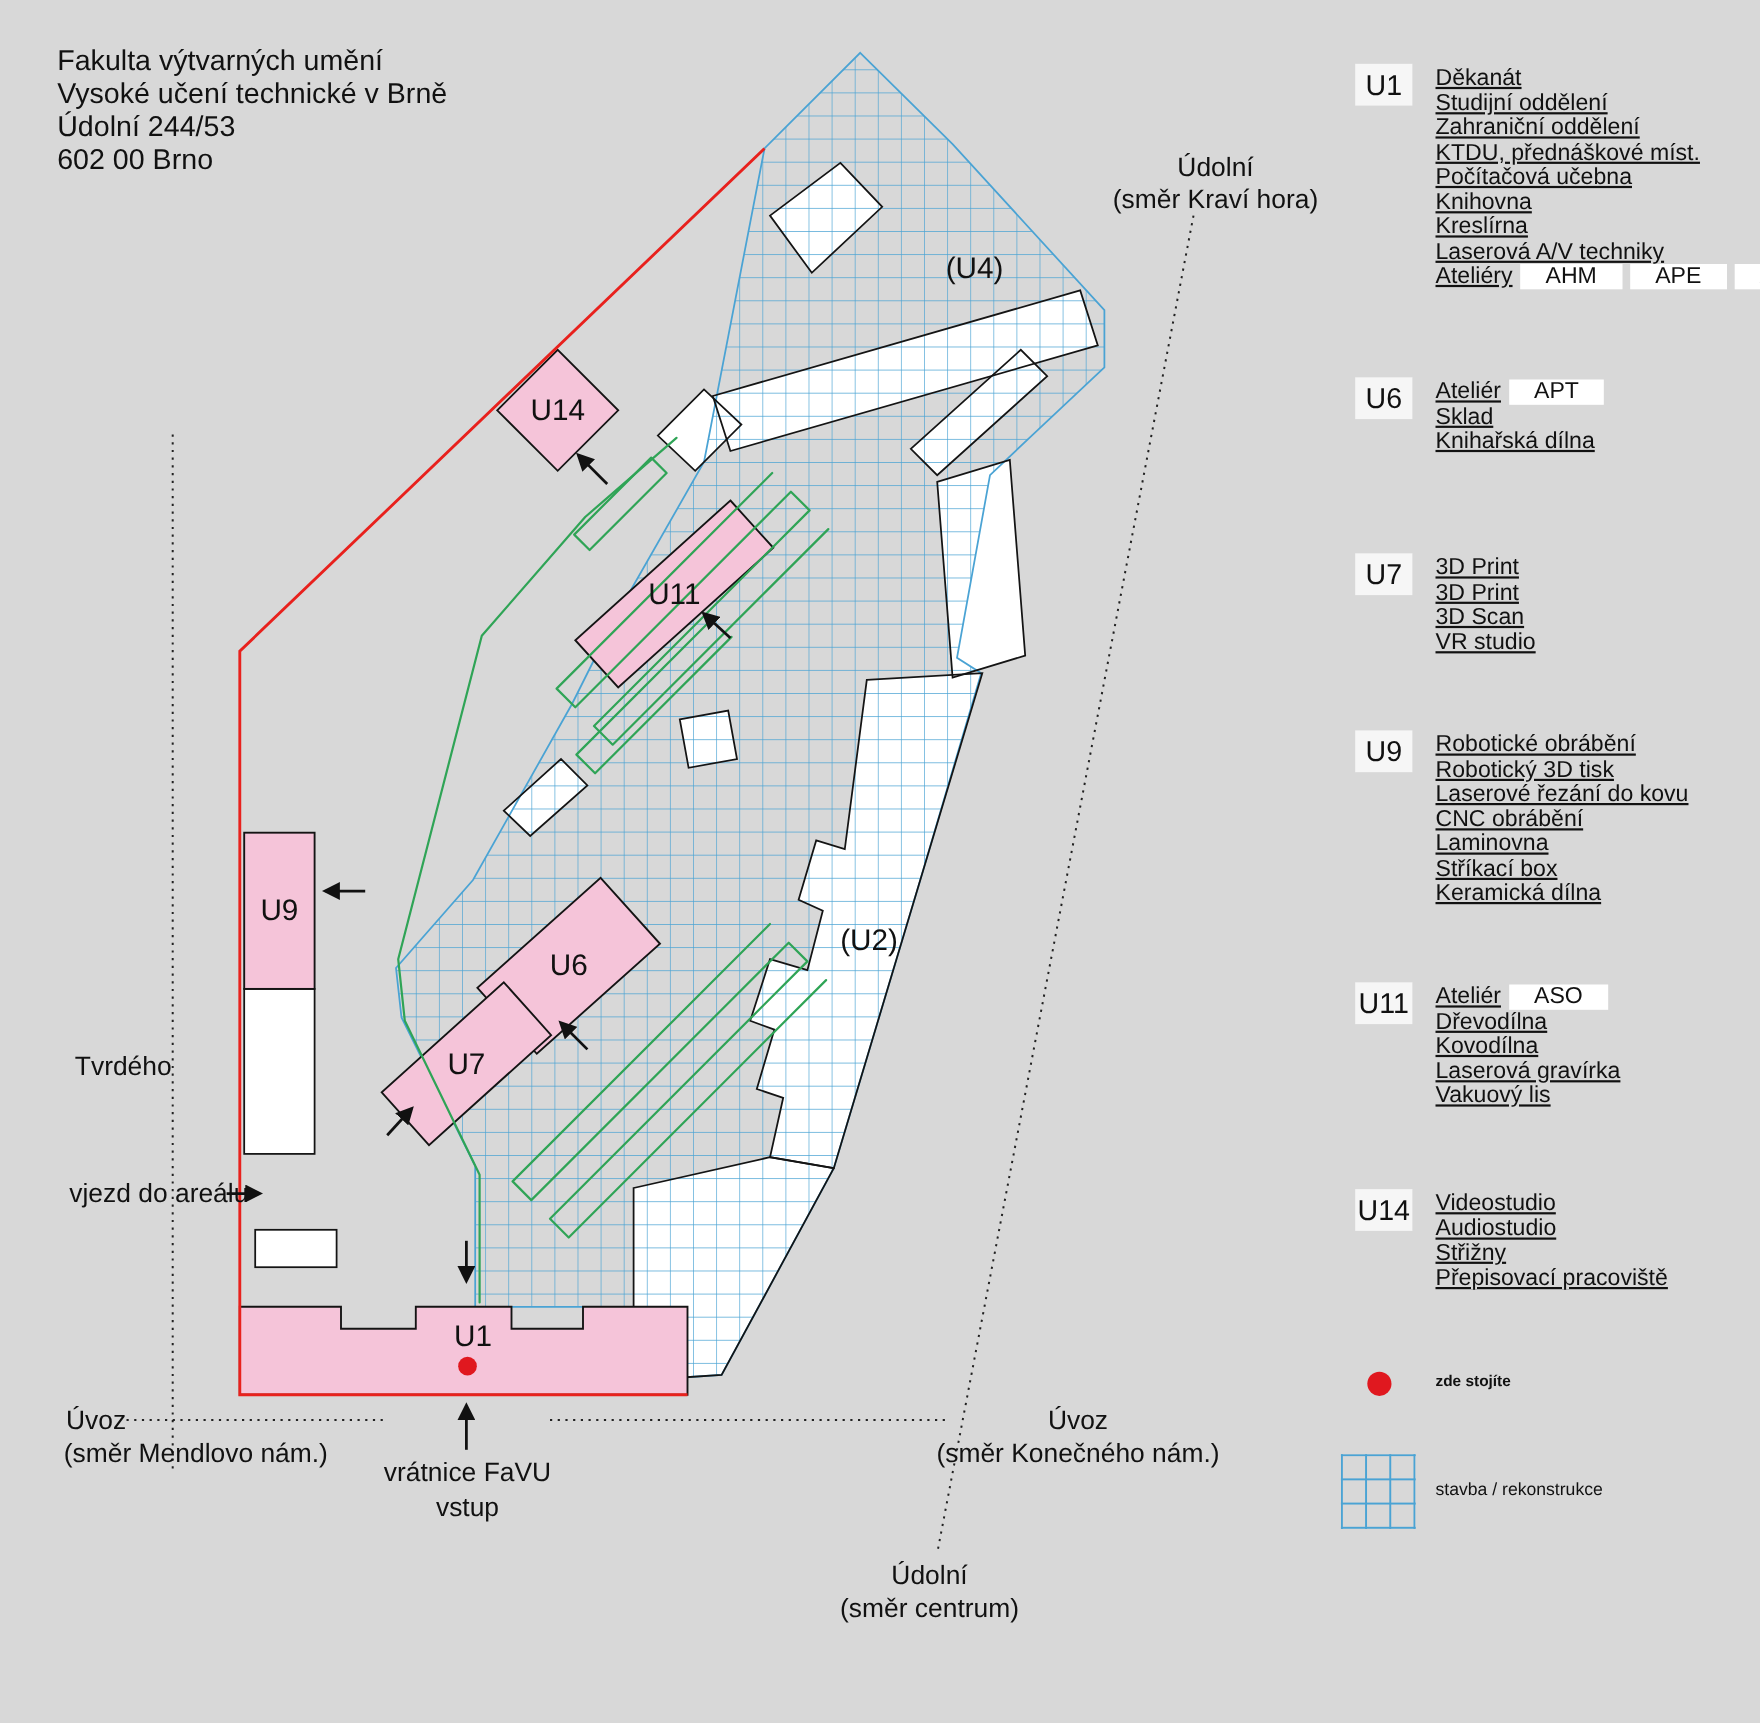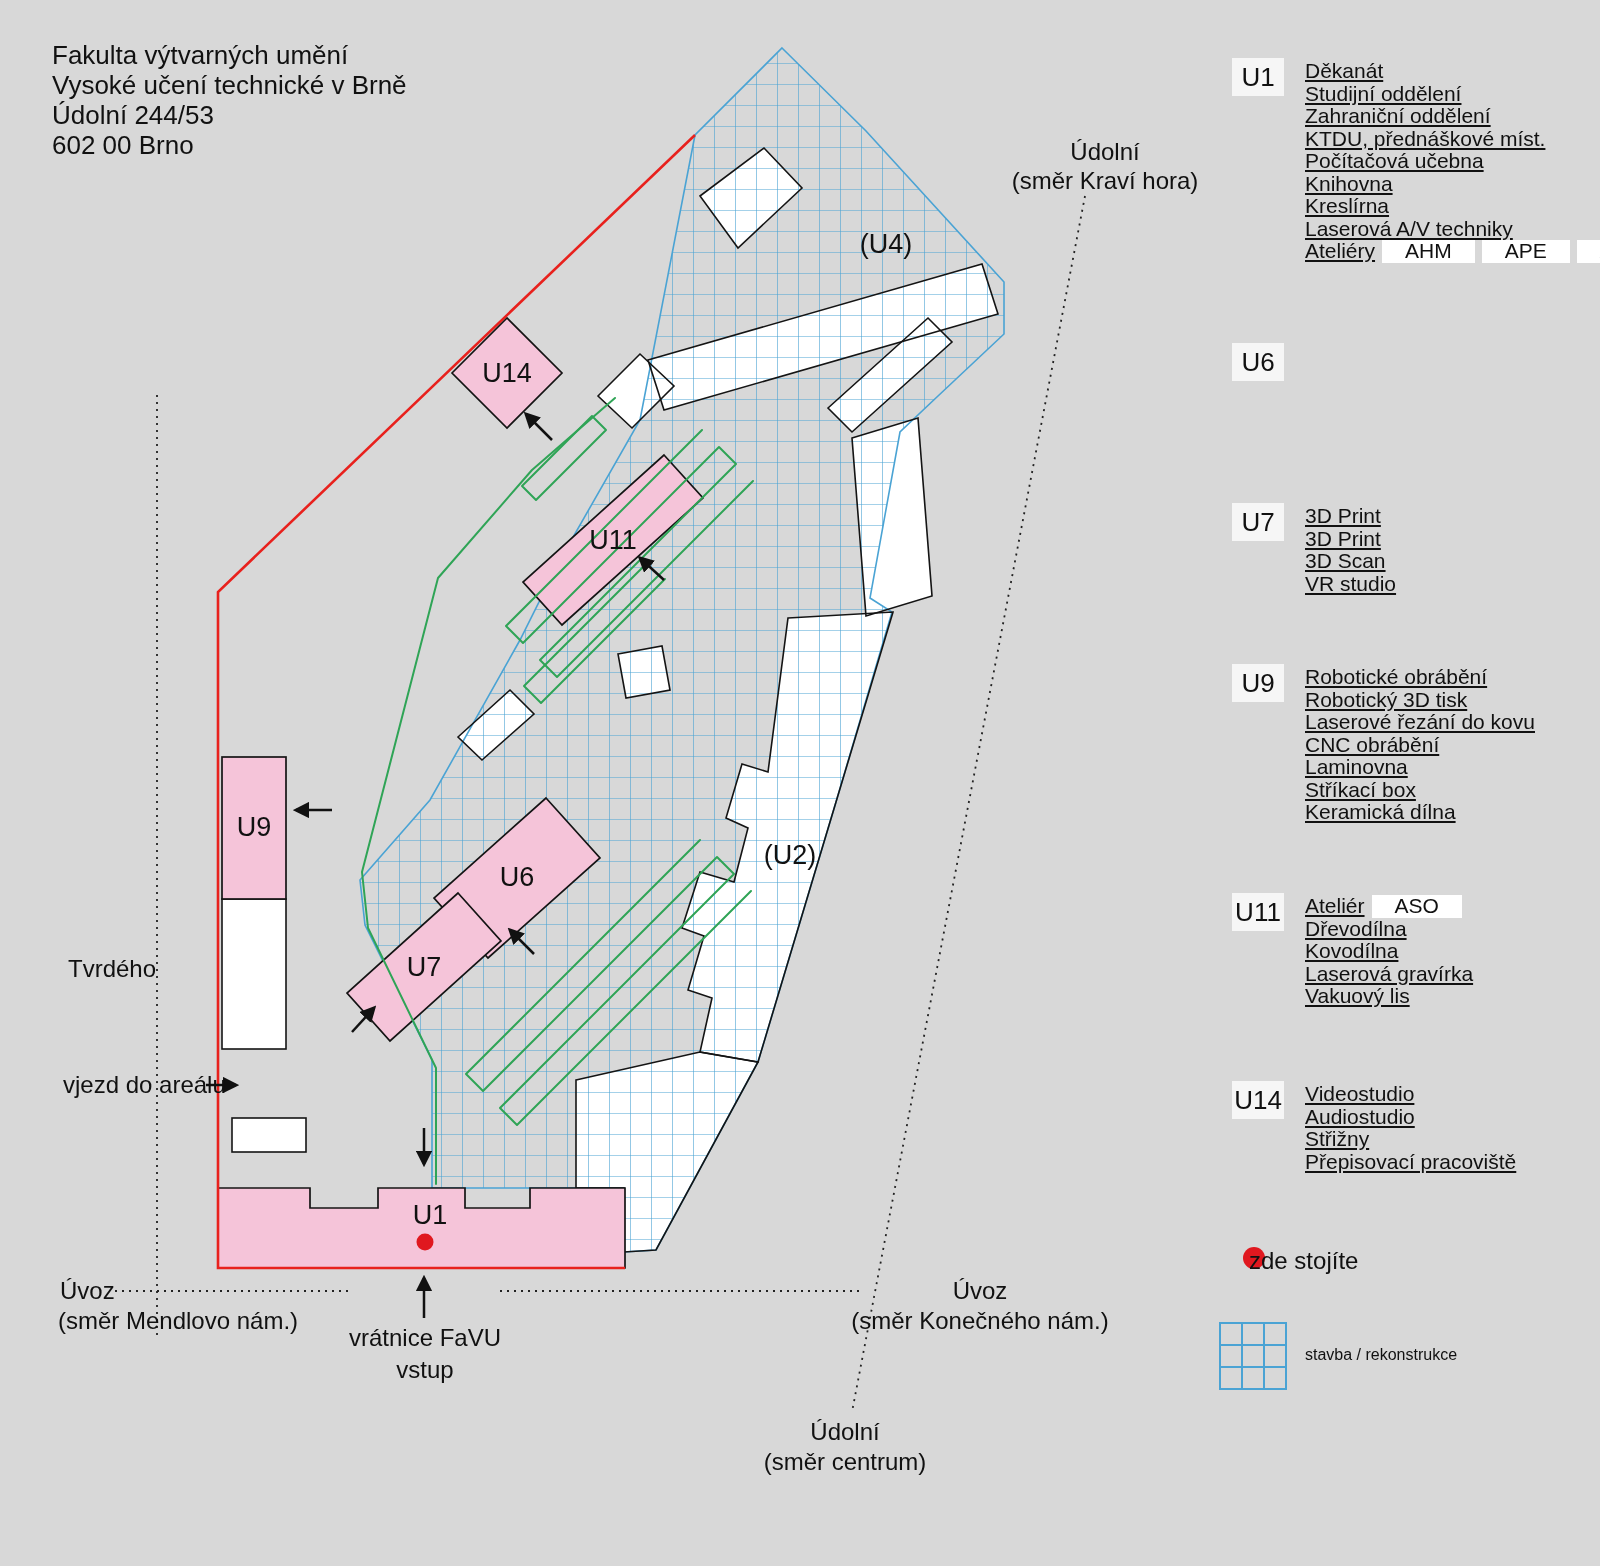--- a/index.html
+++ b/index.html
@@ -19,21 +19,21 @@
     position:absolute; left:0; top:-2px; width:52px; height:38px;
     background:#f6f6f6; display:flex; align-items:center; justify-content:center;
     font-size:26px;
   }
   .items { margin-left:73px; font-size:21px; line-height:22.5px;text-decoration:underline; }
   .li { white-space:nowrap; }
   .tag { background:#ffffff; padding:0 23px; margin-left:7px; display:inline-block; }
 
   .legend-dot { position:absolute; left:1243px; top:1247px; width:22px; height:22px;
     border-radius:50%; background:#e0181f; }
-  .legend-dot-label { position:absolute; left:1249px; top:1247px; font-size:24px; }
+  .legend-dot-label { position:absolute; left:1305px; top:1247px; font-size:14px;font-weight:bold; }
   .legend-hatch { position:absolute; left:1219px; top:1322px; width:68px; height:68px;
     background-image:
       linear-gradient(to right, #4aa3d4 1.6px, transparent 1.6px),
       linear-gradient(to bottom, #4aa3d4 1.6px, transparent 1.6px);
     background-size:22px 22px; }
   .legend-hatch-label { position:absolute; left:1305px; top:1346px; font-size:16px; }
 </style>
 </head>
 <body>
 
@@ -150,20 +150,27 @@
       <div class="li"><span>Kreslírna</span></div>
       <div class="li"><span>Laserová A/V techniky</span></div>
       <div class="li">
         <span>Ateliéry</span><span class="tag">AHM</span><span class="tag">APE</span><span class="tag">AVI</span>
       </div>
     </div>
   </div>
 
   <div class="legend-group" style="top:345px">
     <div class="chip">U6</div>
+    <div class="items">
+      <div class="li">
+        <span>Ateliér</span><span class="tag">APT</span>
+      </div>
+      <div class="li"><span>Sklad</span></div>
+      <div class="li"><span>Knihařská dílna</span></div>
+    </div>
   </div>
 
   <div class="legend-group" style="top:505px">
     <div class="chip">U7</div>
     <div class="items">
       <div class="li"><span>3D Print</span></div>
       <div class="li"><span>3D Print</span></div>
       <div class="li"><span>3D Scan</span></div>
       <div class="li"><span>VR studio</span></div>
     </div>

